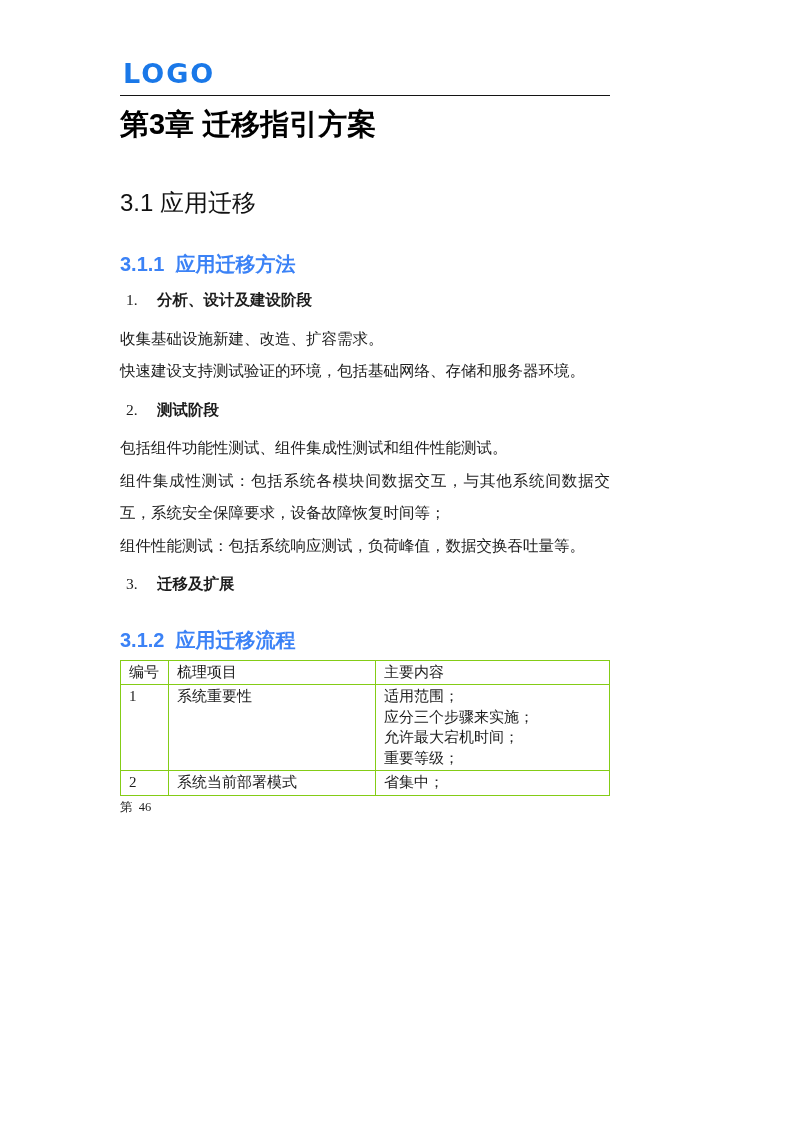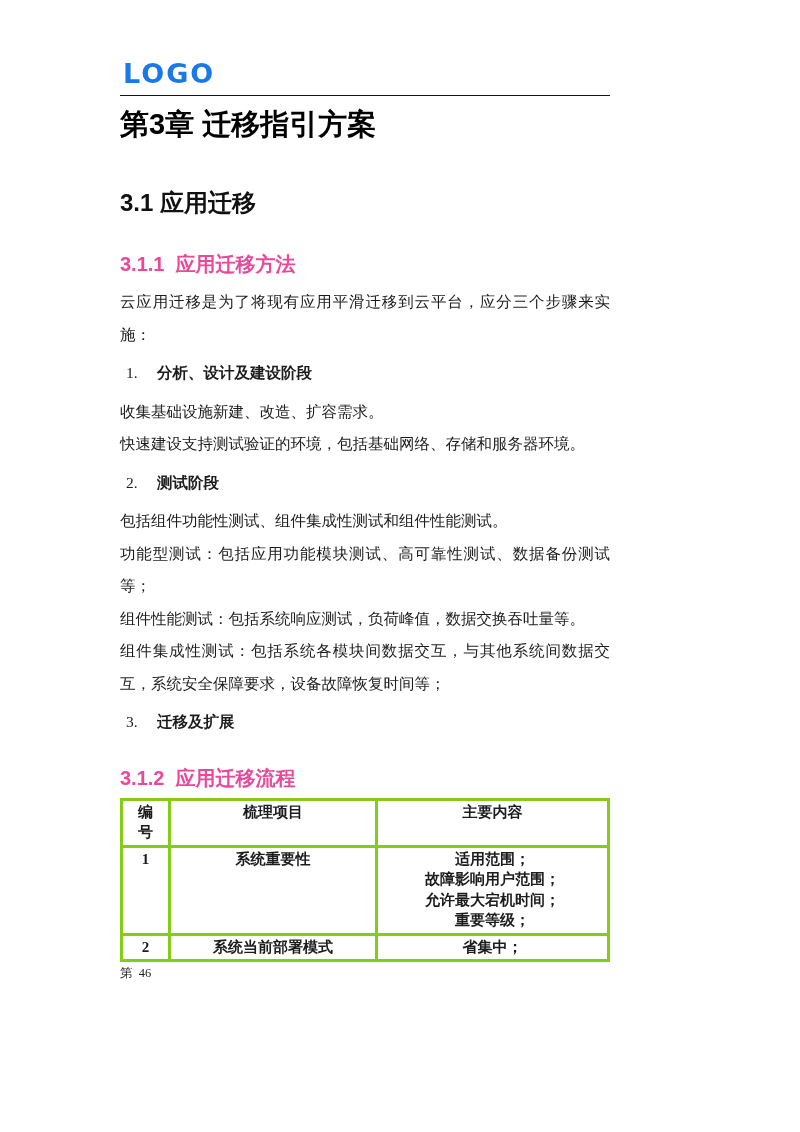--- a/index.html
+++ b/index.html
@@ -28,31 +28,31 @@
   .chapter{
     font-family:"Liberation Sans","DejaVu Sans",sans-serif;
     font-weight:700;
     font-size:29px;
     color:#000;
     margin:9px 0 0 0;
     white-space:pre-wrap;
   }
   .h2{
     font-family:"Liberation Sans","DejaVu Sans",sans-serif;
-    font-weight:700;
+    font-weight:400;
     font-size:24px;
     color:#111;
     margin:42px 0 0 0;
     white-space:pre-wrap;
   }
   .h3{
     font-family:"Liberation Sans","DejaVu Sans",sans-serif;
     font-weight:600;
     font-size:20px;
-    color:#ec4899;
+    color:#3b82f6;
     margin:32px 0 0 0;
     white-space:pre-wrap;
   }
   .body-p{
     font-size:15.5px;
     line-height:32.5px;
     text-align:justify;
     margin:0;
   }
   .first{margin-top:8px;}
@@ -64,25 +64,25 @@
   .step .num{display:inline-block;width:31px;}
   .step .stitle{font-weight:700;}
   table.review{
     width:100%;
     border-collapse:collapse;
     margin-top:6px;
     font-size:15px;
     table-layout:fixed;
   }
   table.review th, table.review td{
-    border:3px solid #84cc16;
+    border:1px solid #84cc16;
     padding:1px 8px 2px 8px;
     vertical-align:top;
-    text-align:center;
-    font-weight:bold;
+    text-align:left;
+    font-weight:normal;
     line-height:20.5px;
     overflow:hidden;
   }
   col.c-id{width:48px;}
   col.c-item{width:207px;}
   .footer{
     text-align:left;
     font-size:12.5px;
     margin-top:3px;
     white-space:pre-wrap;
@@ -97,35 +97,33 @@
     <div class="logo" style="color: rgb(26, 120, 232);">LOGO</div>
     <div class="rule"></div>
   </div>
 
   <h1 class="chapter">第3章 迁移指引方案</h1>
 
   <h2 class="h2">3.1 应用迁移</h2>
 
   <h3 class="h3">3.1.1  应用迁移方法</h3>
 
-  <p class="body-p first">云应用迁移是为了将现有应用平滑迁移到云平台，应分三个步骤来实施：</p>
 
   <div class="step">
     <span class="num">1.</span><span class="stitle">分析、设计及建设阶段</span>
   </div>
   <p class="body-p">收集基础设施新建、改造、扩容需求。</p>
   <p class="body-p">快速建设支持测试验证的环境，包括基础网络、存储和服务器环境。</p>
 
   <div class="step">
     <span class="num">2.</span><span class="stitle">测试阶段</span>
   </div>
   <p class="body-p">包括组件功能性测试、组件集成性测试和组件性能测试。</p>
-  <p class="body-p">功能型测试：包括应用功能模块测试、高可靠性测试、数据备份测试等；</p>
+  <p class="body-p">组件集成性测试：包括系统各模块间数据交互，与其他系统间数据交互，系统安全保障要求，设备故障恢复时间等；</p>
   <p class="body-p">组件性能测试：包括系统响应测试，负荷峰值，数据交换吞吐量等。</p>
-  <p class="body-p">组件集成性测试：包括系统各模块间数据交互，与其他系统间数据交互，系统安全保障要求，设备故障恢复时间等；</p>
 
   <div class="step">
     <span class="num">3.</span><span class="stitle">迁移及扩展</span>
   </div>
 
   <h3 class="h3" style="margin-top:26px;">3.1.2  应用迁移流程</h3>
 
 
   <table class="review">
     <colgroup>
@@ -139,21 +137,21 @@
         <th>梳理项目</th>
         <th>主要内容</th>
       </tr>
     </thead>
     <tbody>
       <tr>
         <td>1</td>
         <td>系统重要性</td>
         <td>
           <div>适用范围；</div>
-          <div>故障影响用户范围；</div>
+          <div>应分三个步骤来实施；</div>
           <div>允许最大宕机时间；</div>
           <div>重要等级；</div>
         </td>
       </tr>
       <tr>
         <td>2</td>
         <td>系统当前部署模式</td>
         <td>
           <div>省集中；</div>
         </td>

